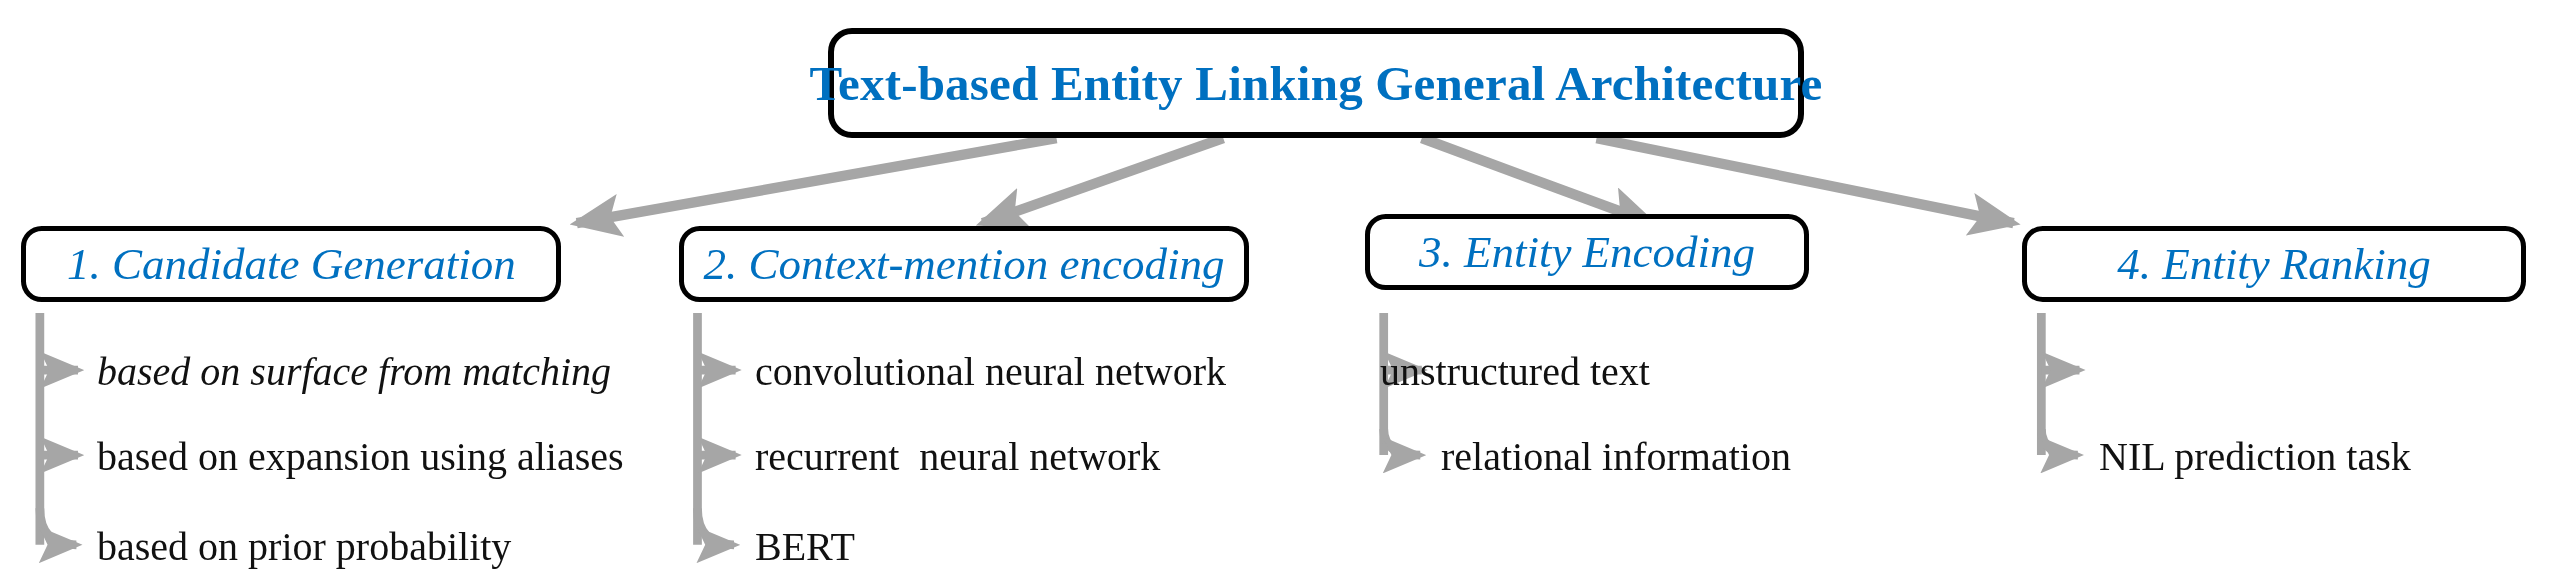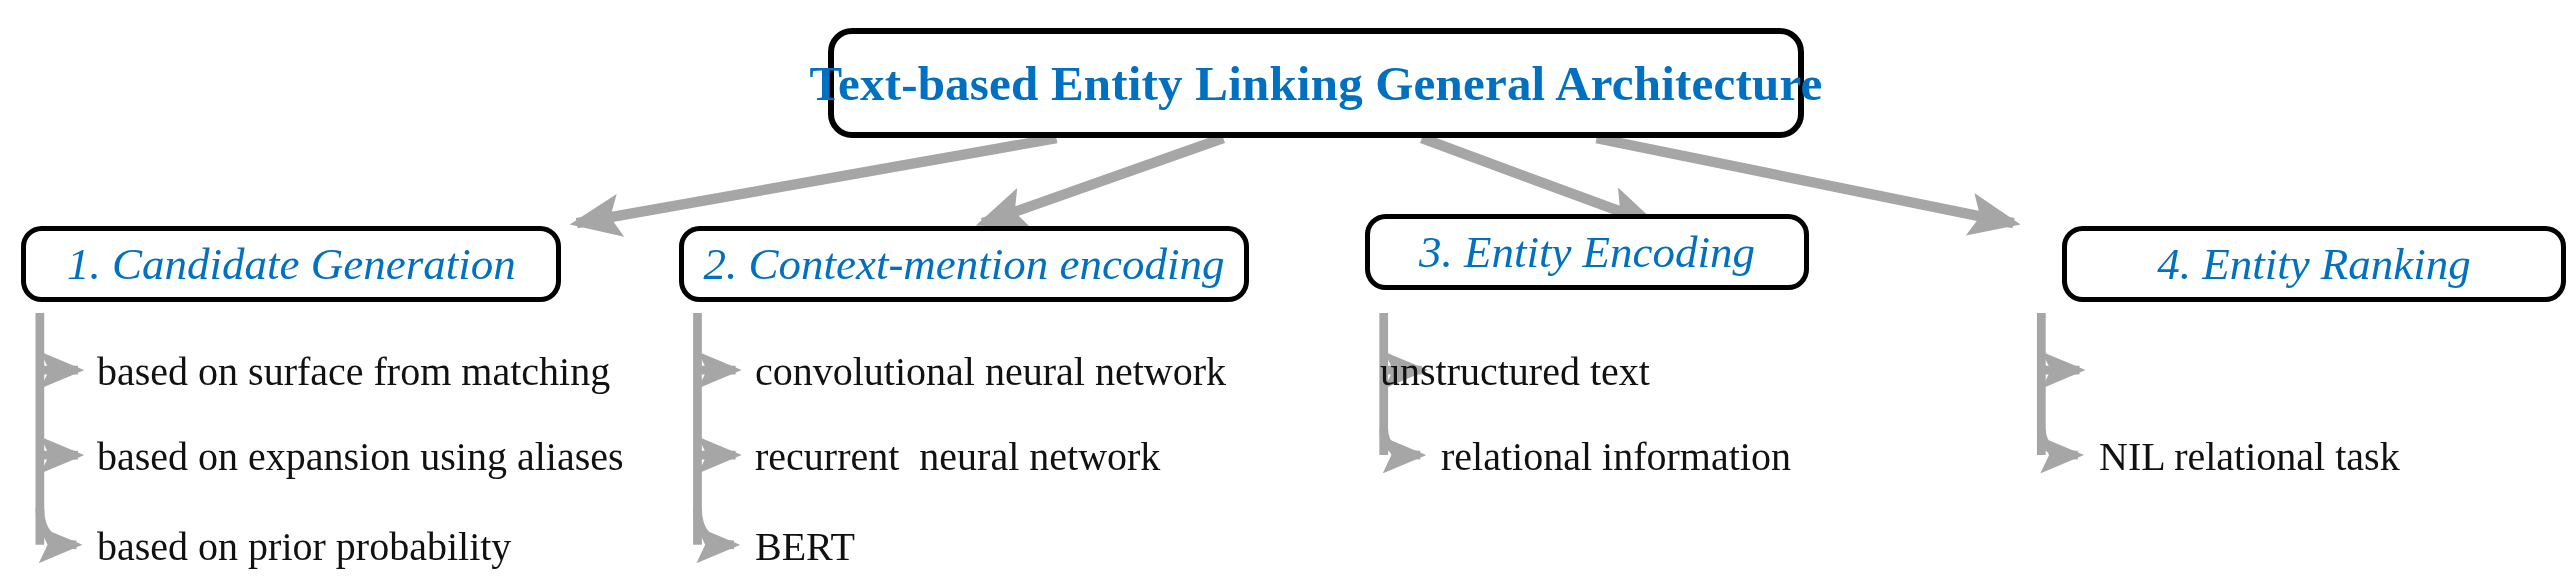--- a/index.html
+++ b/index.html
@@ -119,36 +119,36 @@
     </g>
   </svg>
 
   <div class="node-box" id="root-node">
     <span class="node-label">Text-based Entity Linking General Architecture</span>
   </div>
 
   <div class="node-box stage-node" style="left:21.4px; top:226px; width:540px; height:76px;">
     <span class="node-label">1. Candidate Generation</span>
   </div>
-  <div class="leaf-label" style="left:97px; top:352px;">based on surface from matching</div>
+  <div class="leaf-label" style="left:97px; top:352px;font-style:italic;">based on surface from matching</div>
   <div class="leaf-label" style="left:97px; top:437px;">based on expansion using aliases</div>
   <div class="leaf-label" style="left:97px; top:527px;">based on prior probability</div>
 
   <div class="node-box stage-node" style="left:679px; top:226px; width:570px; height:76px;">
     <span class="node-label">2. Context-mention encoding</span>
   </div>
   <div class="leaf-label" style="left:755px; top:437px;">recurrent  neural network</div>
   <div class="leaf-label" style="left:755px; top:352px;">convolutional neural network</div>
   <div class="leaf-label" style="left:755px; top:527px;">BERT</div>
 
   <div class="node-box stage-node" style="left:1365px; top:214px; width:444px; height:76px;">
     <span class="node-label">3. Entity Encoding</span>
   </div>
   <div class="leaf-label" style="left:1380px; top:352px;font-family:Liberation Serif, serif;">unstructured text</div>
   <div class="leaf-label" style="left:1441px; top:437px;">relational information</div>
 
-  <div class="node-box stage-node" style="left:2022px; top:226px; width:504px; height:76px;margin-left:40px;">
+  <div class="node-box stage-node" style="left:2022px; top:226px; width:504px; height:76px;">
     <span class="node-label">4. Entity Ranking</span>
   </div>
-  <div class="leaf-label" style="left:2099px; top:437px;">NIL relational task</div>
+  <div class="leaf-label" style="left:2099px; top:437px;">NIL prediction task</div>
 
 </div>
 
 
 </body></html>

